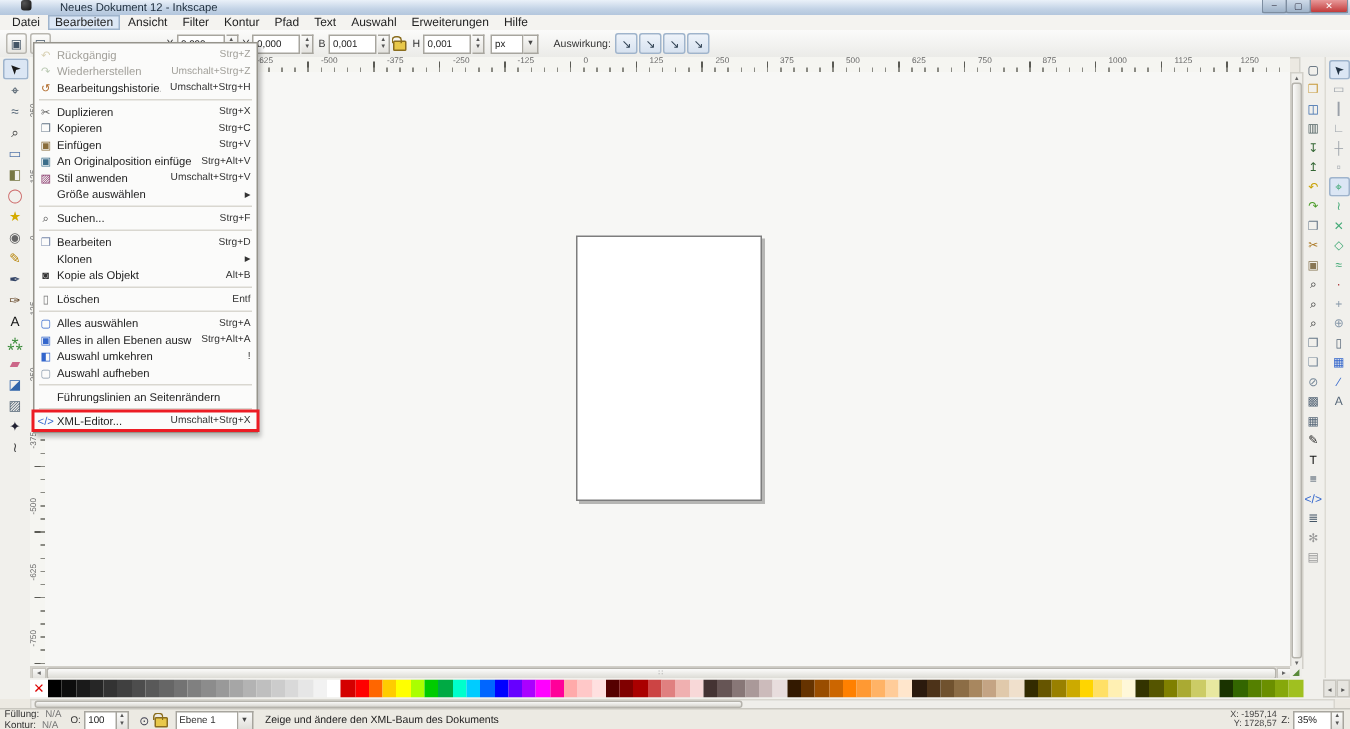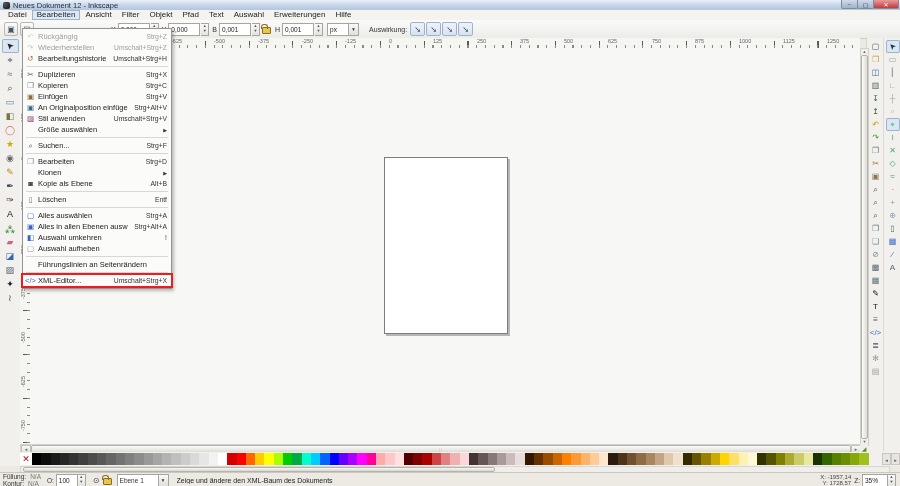--- a/index.html
+++ b/index.html
@@ -1,23 +1,23 @@
 <!DOCTYPE html>
 <html><head>
 <meta charset="utf-8">
 <style>
   html,body{margin:0;padding:0}
   body{width:900px;height:486px;position:relative;overflow:hidden;
        font-family:"Liberation Sans","DejaVu Sans",sans-serif;font-size:8px;color:#222;
        background:#ece9e2}
   .abs{position:absolute}
   
-  #titlebar{top:0;left:0;right:0;height:10px;display:flex;align-items:center;gap:3px;
+  #titlebar{top:0;left:0;right:0;height:10px;display:flex;align-items:flex-start;gap:19px;
     background:linear-gradient(#eaf1f9,#c3d3e6 60%,#b3c6dd);border-bottom:1px solid #8fa5bc;
-    padding-left:3px;font-size:7.5px;color:#1b2b3a}
+    padding-left:14px;font-size:7.5px;color:#1b2b3a}
   #app-icon{width:7px;height:7px;background:radial-gradient(circle at 30% 30%,#555,#111);
     border-radius:2px}
   .winbtns{position:absolute;right:1px;top:0;display:flex;height:9px}
   .wbtn{width:17px;height:9px;border:1px solid #7d8da0;border-top:none;display:flex;align-items:center;
     justify-content:center;font-size:6px;color:#fff;background:linear-gradient(#cfdbe9,#9fb3c9);
     border-radius:0 0 2px 2px;margin-left:-1px;color:#334}
   .wbtn.close{background:linear-gradient(#e89a9a,#c23b3b);color:#fff;width:26px}
   
   #menubar{top:10px;left:0;right:0;height:10px;background:#f4f3f0;border-bottom:1px solid #dcdad4;
     display:flex;align-items:stretch;padding-left:3px}
@@ -138,21 +138,21 @@
     <button class="wbtn">▢</button>
     <button class="wbtn close">✕</button>
   </span>
 </div>
 
 <div class="abs" id="menubar">
     <div class="mtitle">Datei</div>
     <div class="mtitle active">Bearbeiten</div>
     <div class="mtitle">Ansicht</div>
     <div class="mtitle">Filter</div>
-    <div class="mtitle">Objekt</div>
+    <div class="mtitle">Kontur</div>
     <div class="mtitle">Pfad</div>
     <div class="mtitle">Text</div>
     <div class="mtitle">Auswahl</div>
     <div class="mtitle">Erweiterungen</div>
     <div class="mtitle">Hilfe</div>
   </div>
 
 <div class="abs" id="toolbar">
   <span id="tb-left" style="display:flex;gap:2px">
       <button class="tbtn">▣</button>
@@ -658,21 +658,21 @@
       <span class="mlabel">Bearbeiten</span>
       <span class="mshort">Strg+D</span>
     </div>
     <div class="mrow">
       <span class="mic" style="color: rgb(51, 51, 51);"></span>
       <span class="mlabel">Klonen</span>
       <span class="marrow">▶</span>
     </div>
     <div class="mrow">
       <span class="mic" style="color: rgb(51, 51, 51);">◙</span>
-      <span class="mlabel">Kopie als Ebene</span>
+      <span class="mlabel">Kopie als Objekt</span>
       <span class="mshort">Alt+B</span>
     </div>
     <div class="msep"></div>
     <div class="mrow">
       <span class="mic" style="color: rgb(119, 119, 119);">▯</span>
       <span class="mlabel">Löschen</span>
       <span class="mshort">Entf</span>
     </div>
     <div class="msep"></div>
     <div class="mrow">

